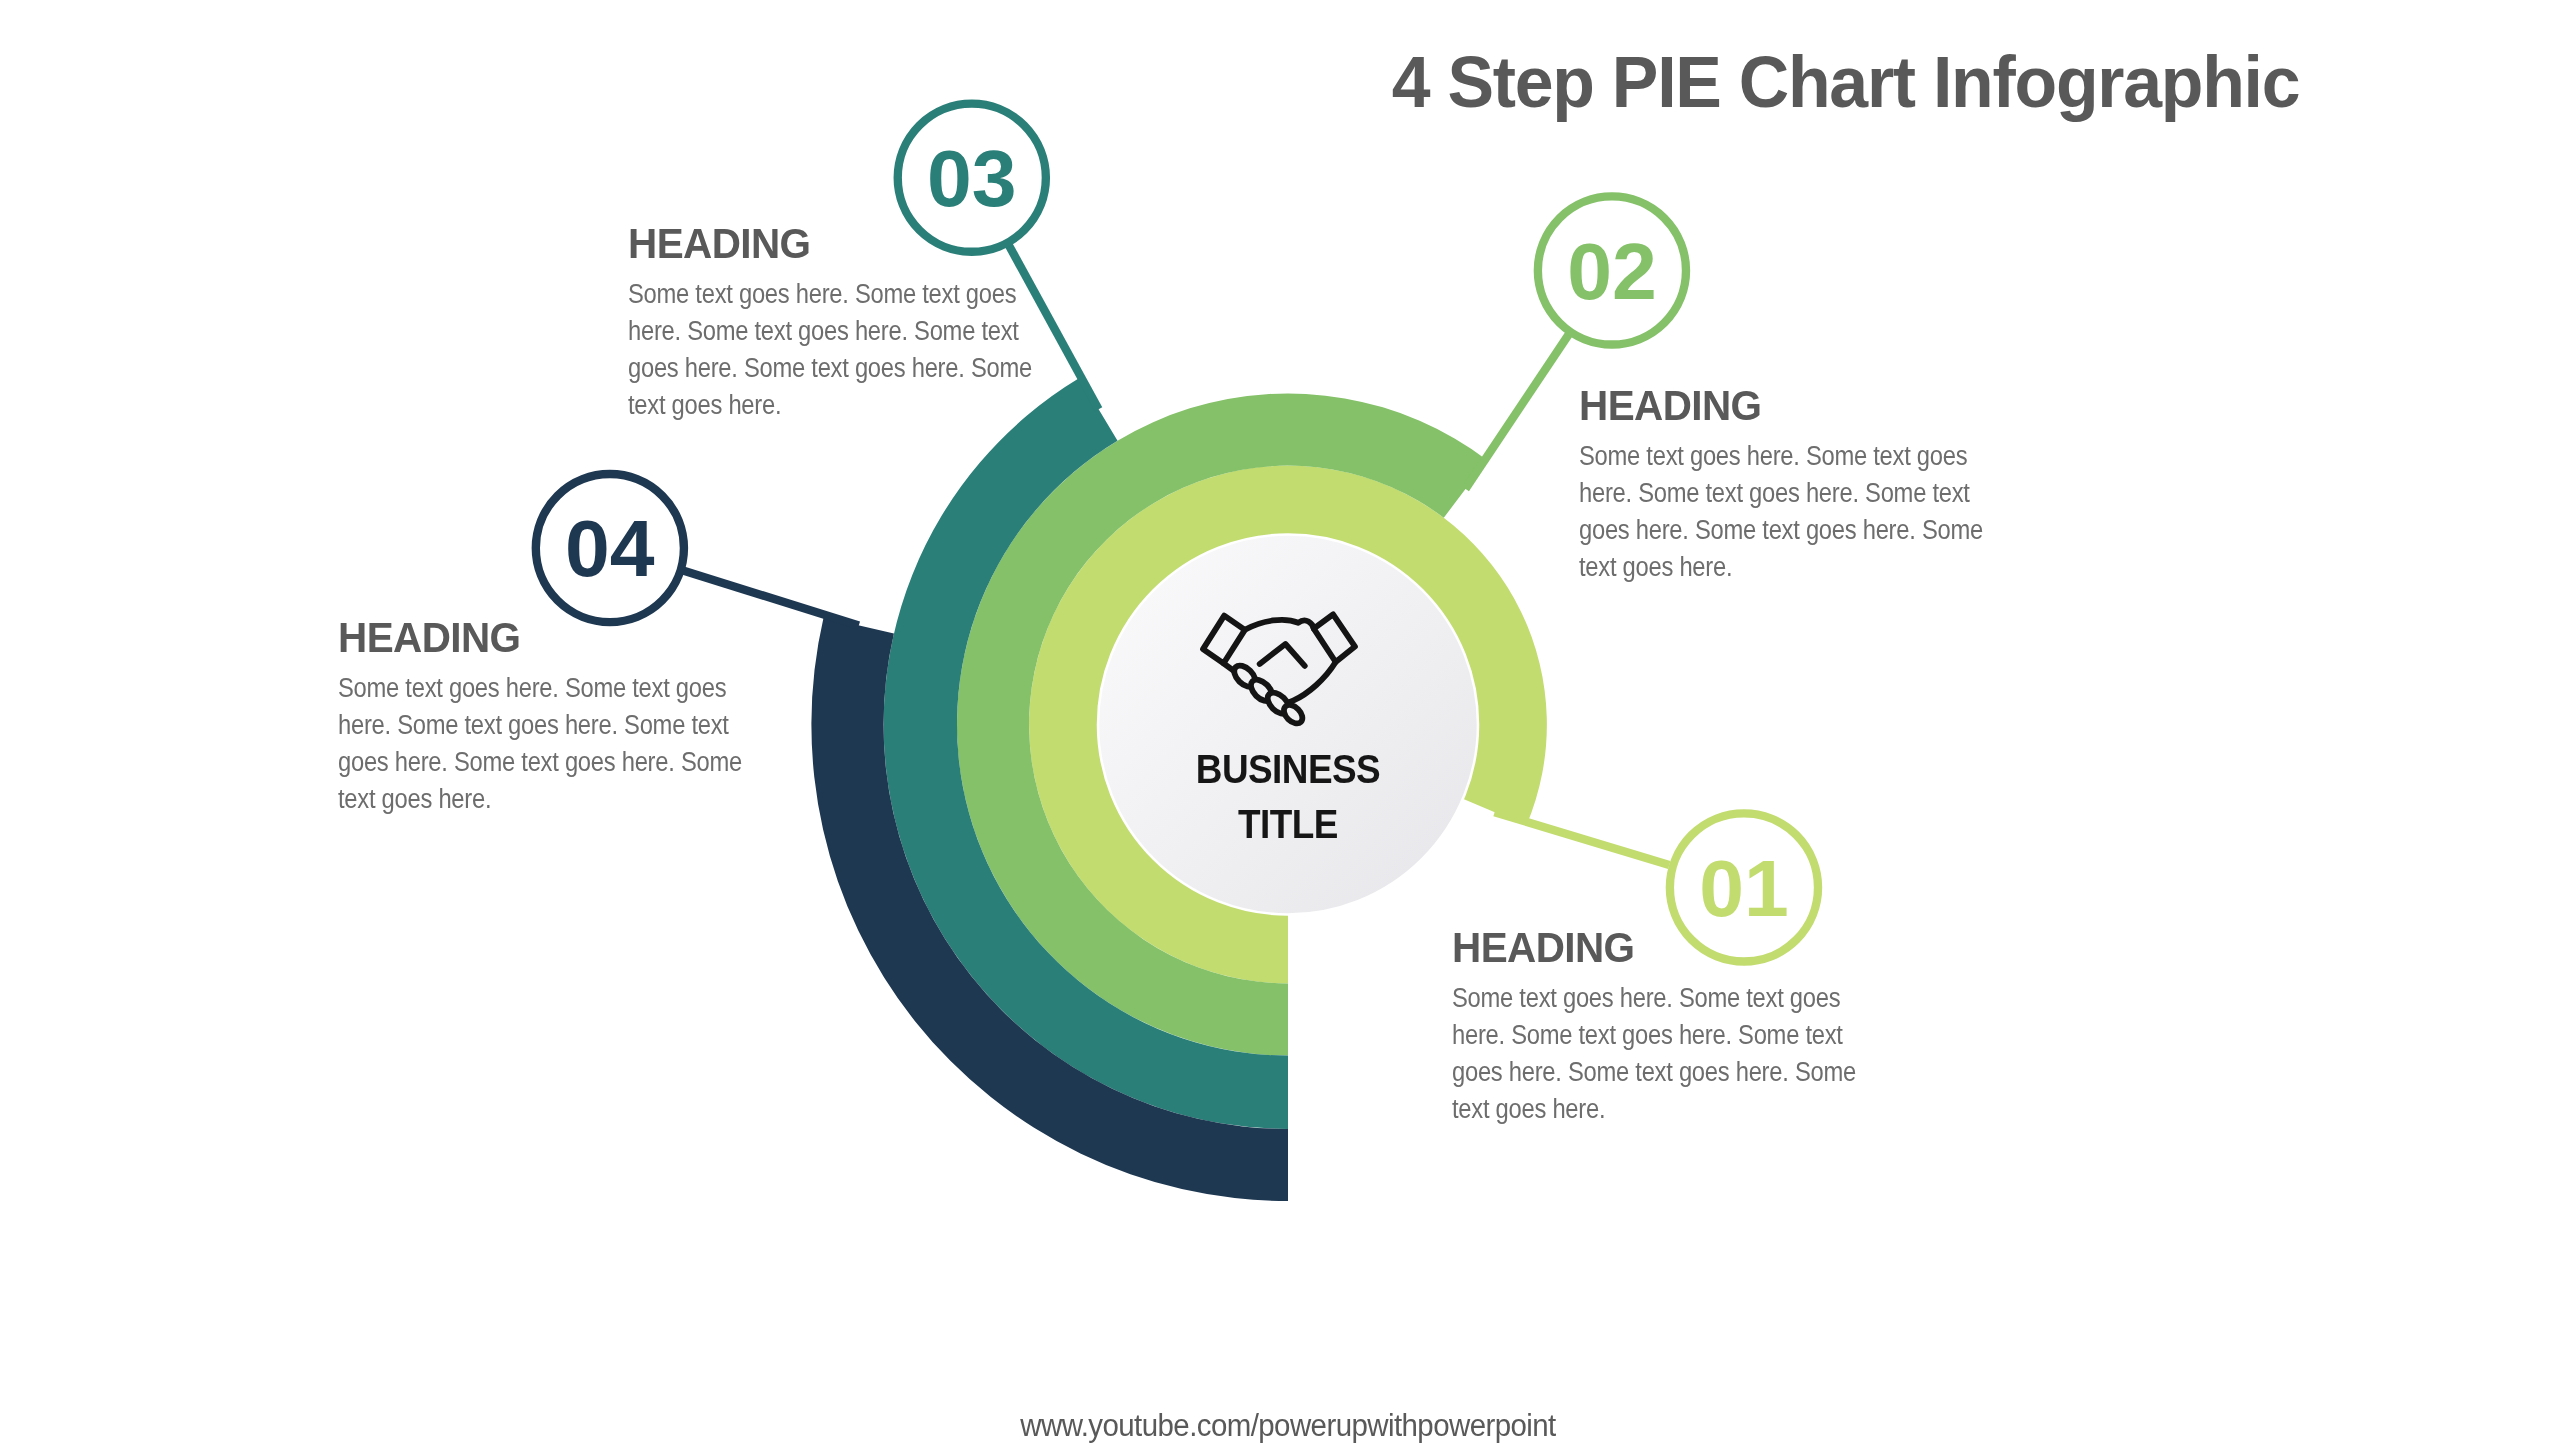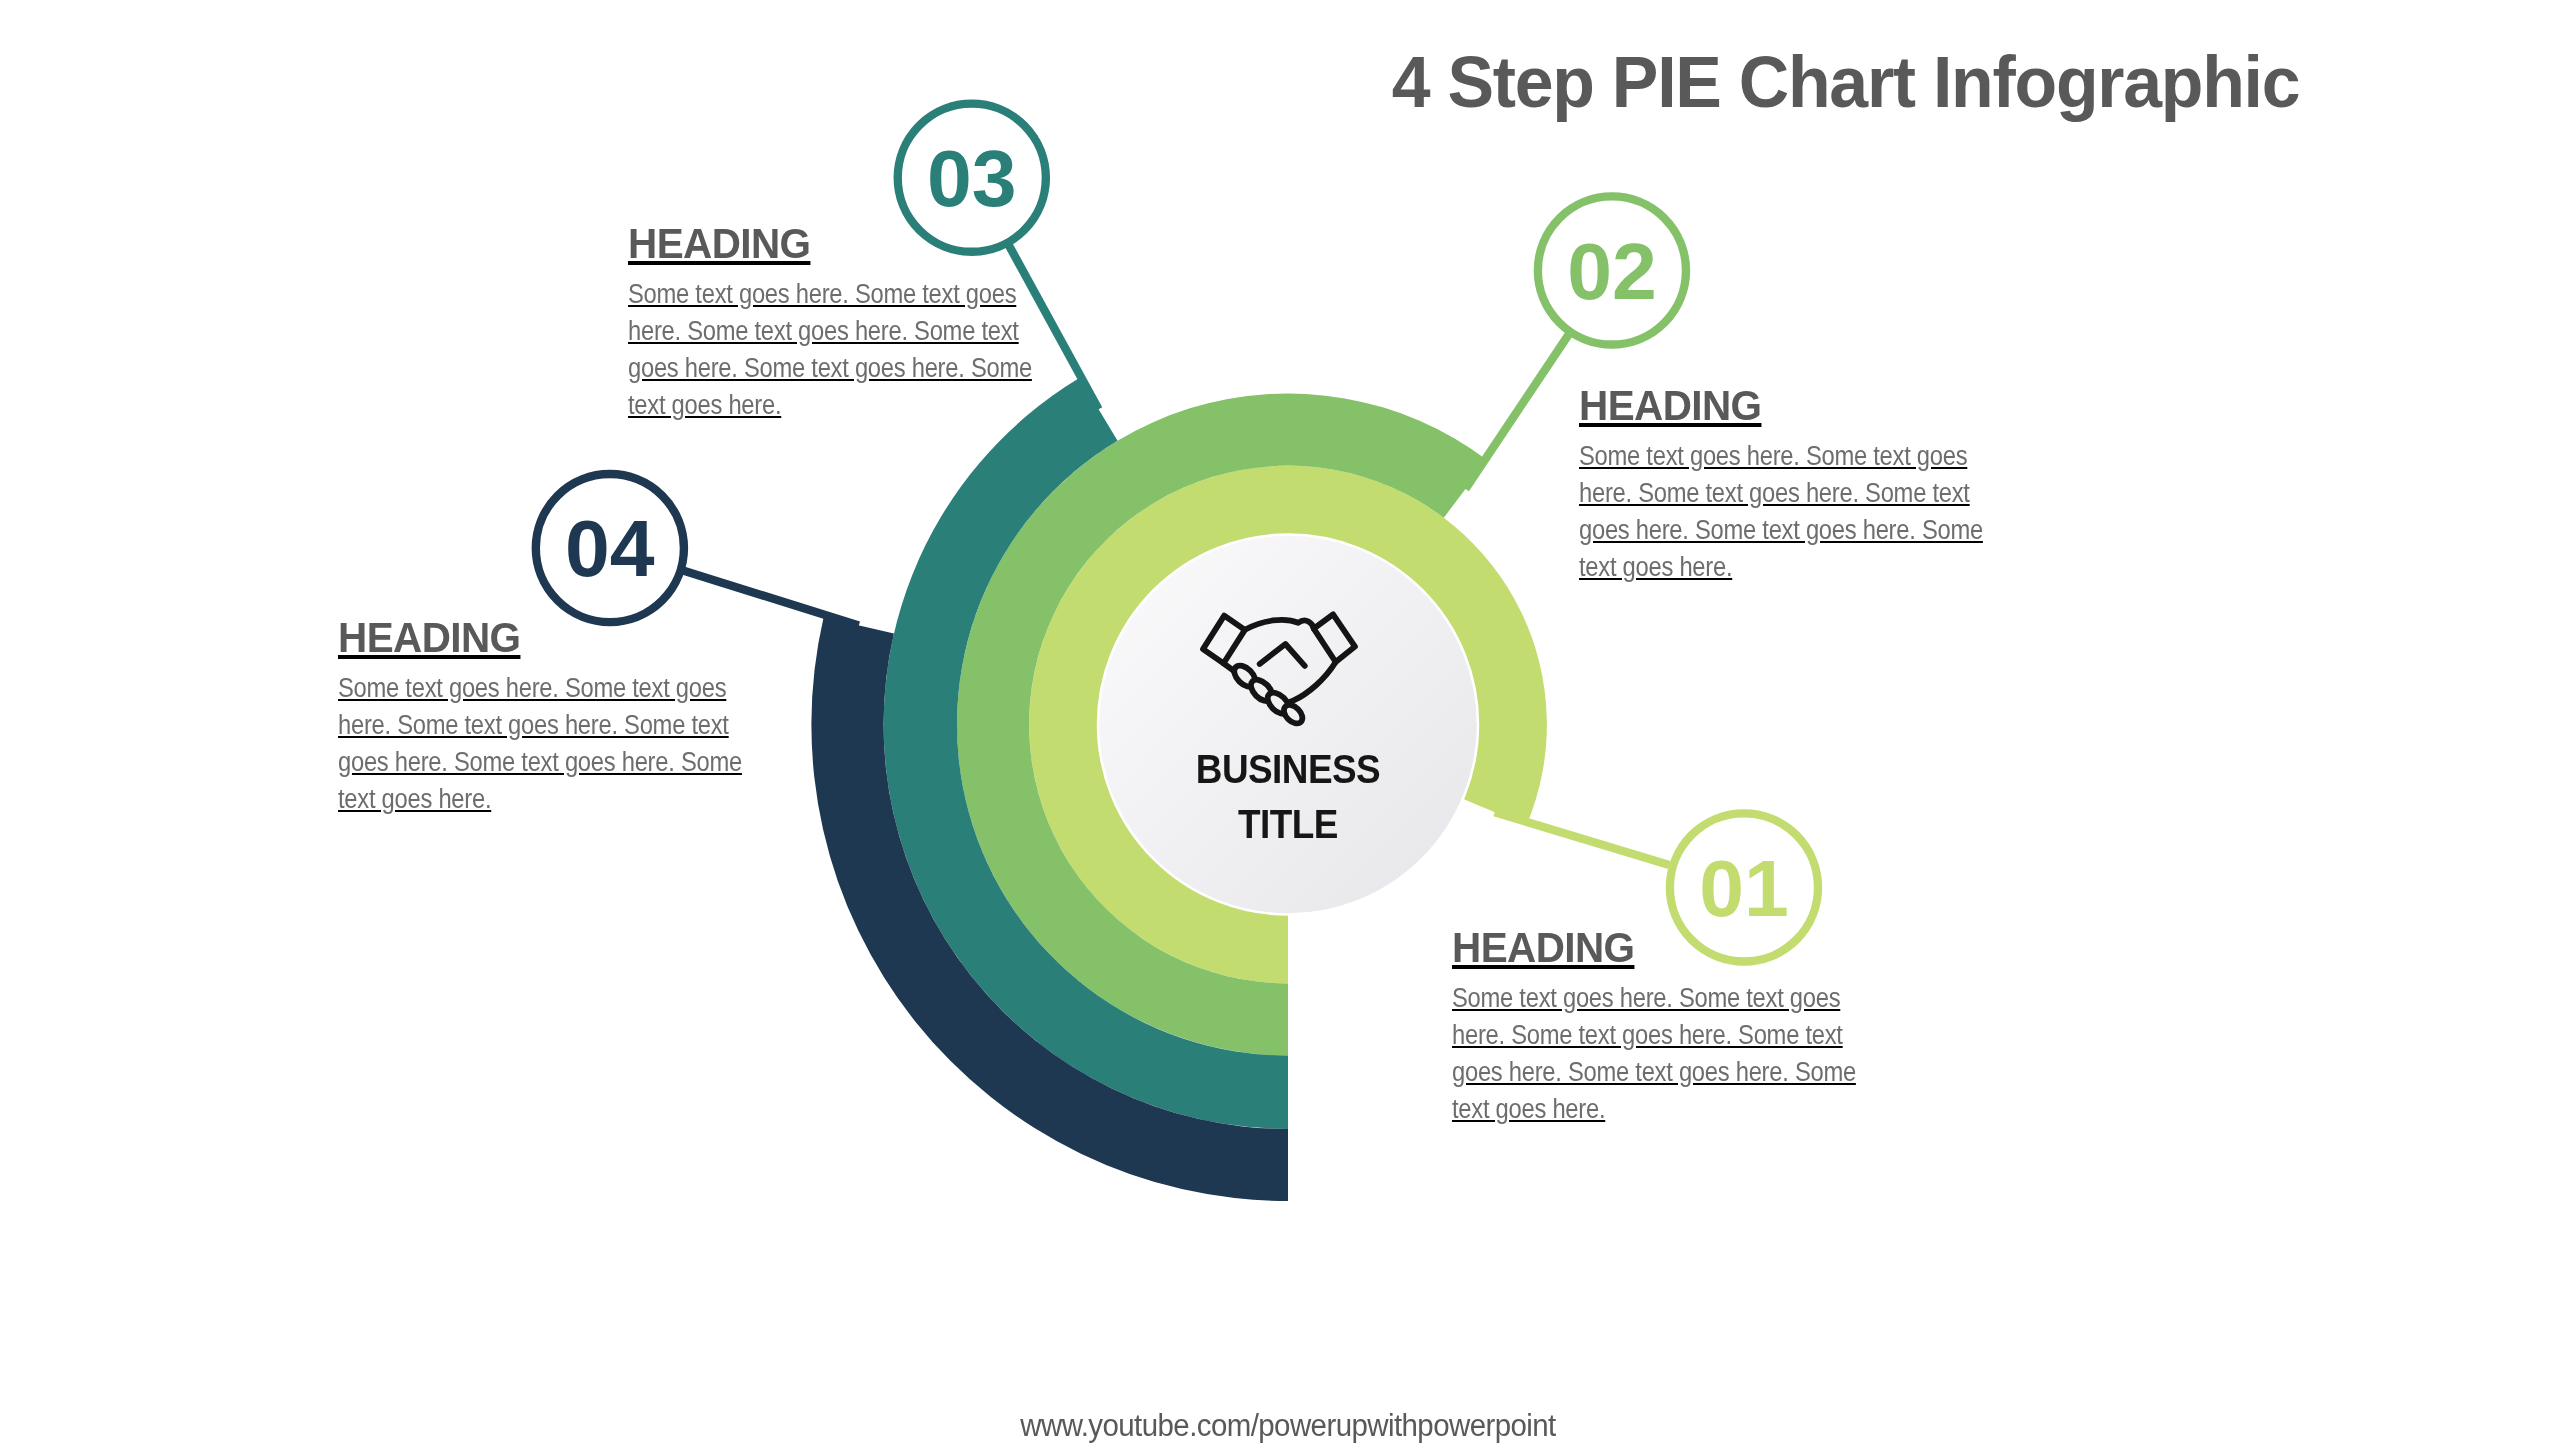--- a/index.html
+++ b/index.html
@@ -14,21 +14,21 @@
 
   .page-title{
     position:absolute;left:1340px;top:40px;width:1011px;
     text-align:center;
     font-weight:700;font-size:72px;line-height:85px;
     letter-spacing:-1.3px;color:#595959;
     transform:scaleX(.97);transform-origin:50% 0;
     white-space:nowrap;
   }
 
-  .step-text{position:absolute;text-decoration:underline;}
+  .step-text{position:absolute;}
   .step-heading{
     font-weight:700;font-size:43px;line-height:45px;
     letter-spacing:-0.6px;color:#595959;
     transform:scaleX(.94);transform-origin:0 0;
     white-space:nowrap;
   }
   .step-body{margin-top:9.7px;transform:scaleX(.88);transform-origin:0 0;}
   .step-body .bl{
     font-size:27px;line-height:37px;letter-spacing:-0.3px;
     color:#6d6d6d;white-space:nowrap;font-stretch:semi-condensed;

